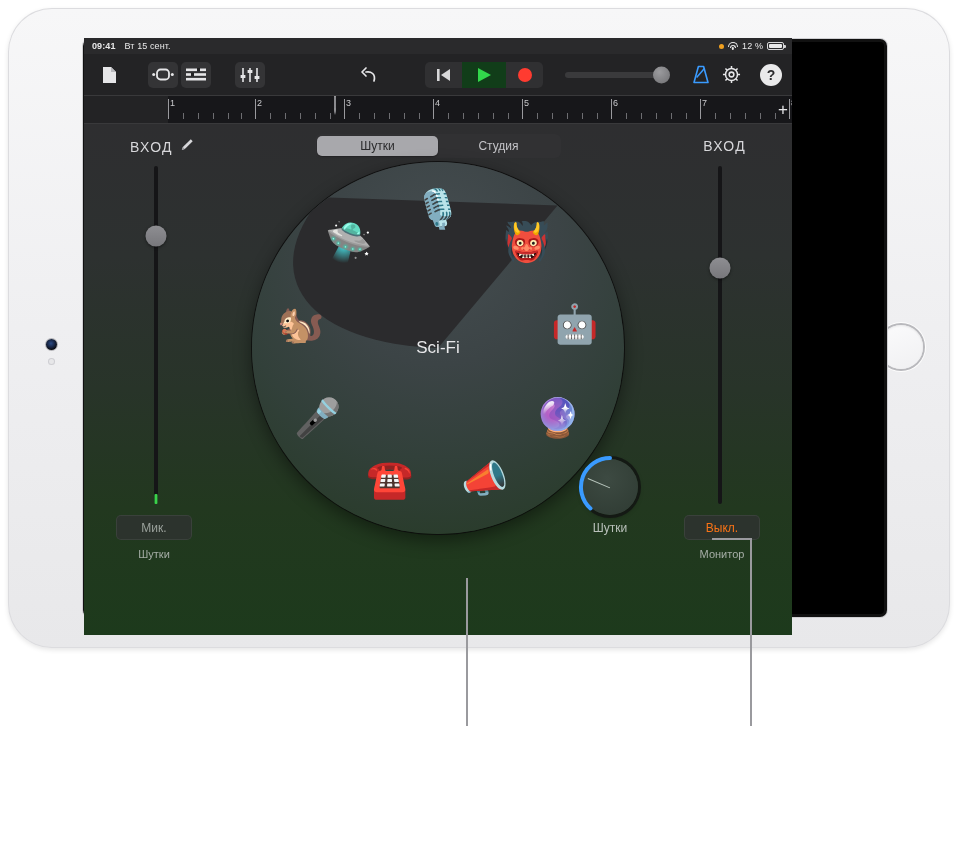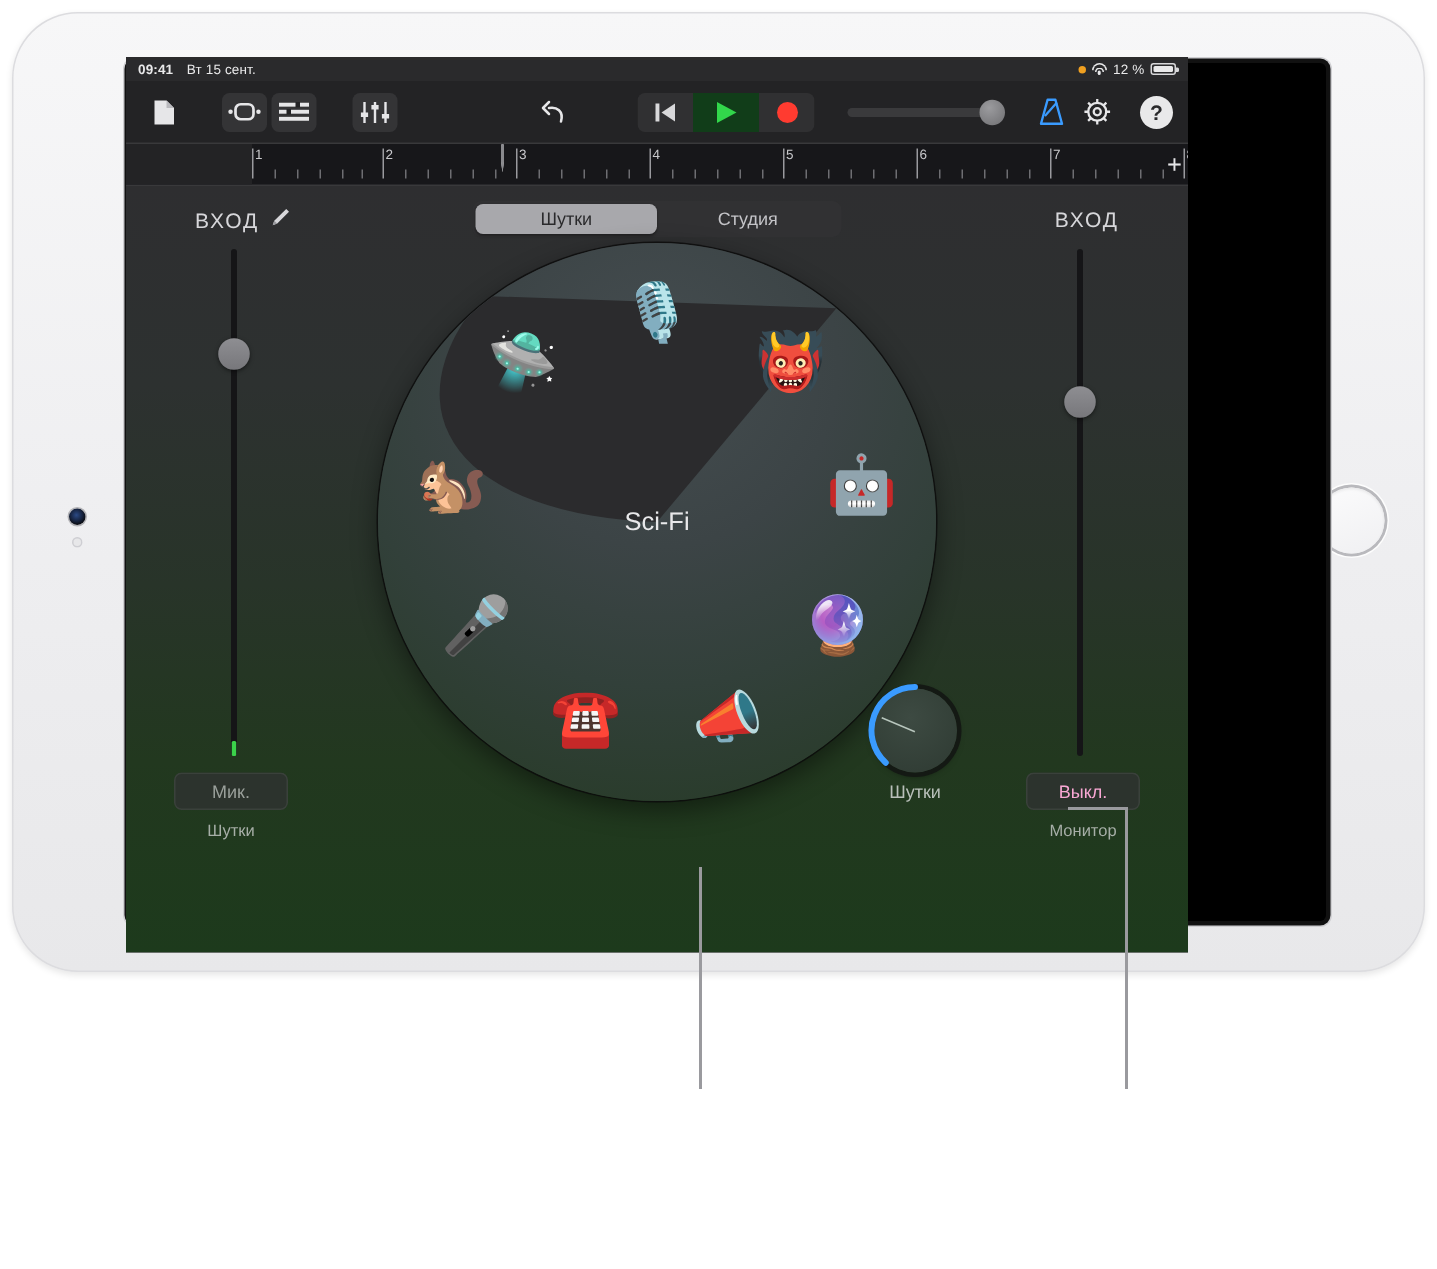--- a/index.html
+++ b/index.html
@@ -182,21 +182,21 @@
   .knob-lbl{ margin-top:6px; font-size:12px; color:#b9c0ba; }
 
   
   .pill{
     position:absolute; width:76px; height:25px; border-radius:5px;
     background:#2c332d; box-shadow:0 0 0 1px rgba(255,255,255,.07) inset;
     display:flex; align-items:center; justify-content:center;
     font-size:12px;
   }
   .pill.mic{ color:#9aa09b; }
-  .pill.mon{ color:#f9a8d4; }
+  .pill.mon{ color:#f97316; }
   .pill-lbl{ position:absolute; width:76px; text-align:center;
     font-size:11px; color:#a6aea7; }
 
   
   .leader{ position:absolute; width:2px; background:#9a9a9e; }
   .leader-h{ position:absolute; height:2px; background:#9a9a9e; }
 </style>
 </head>
 <body>
 

